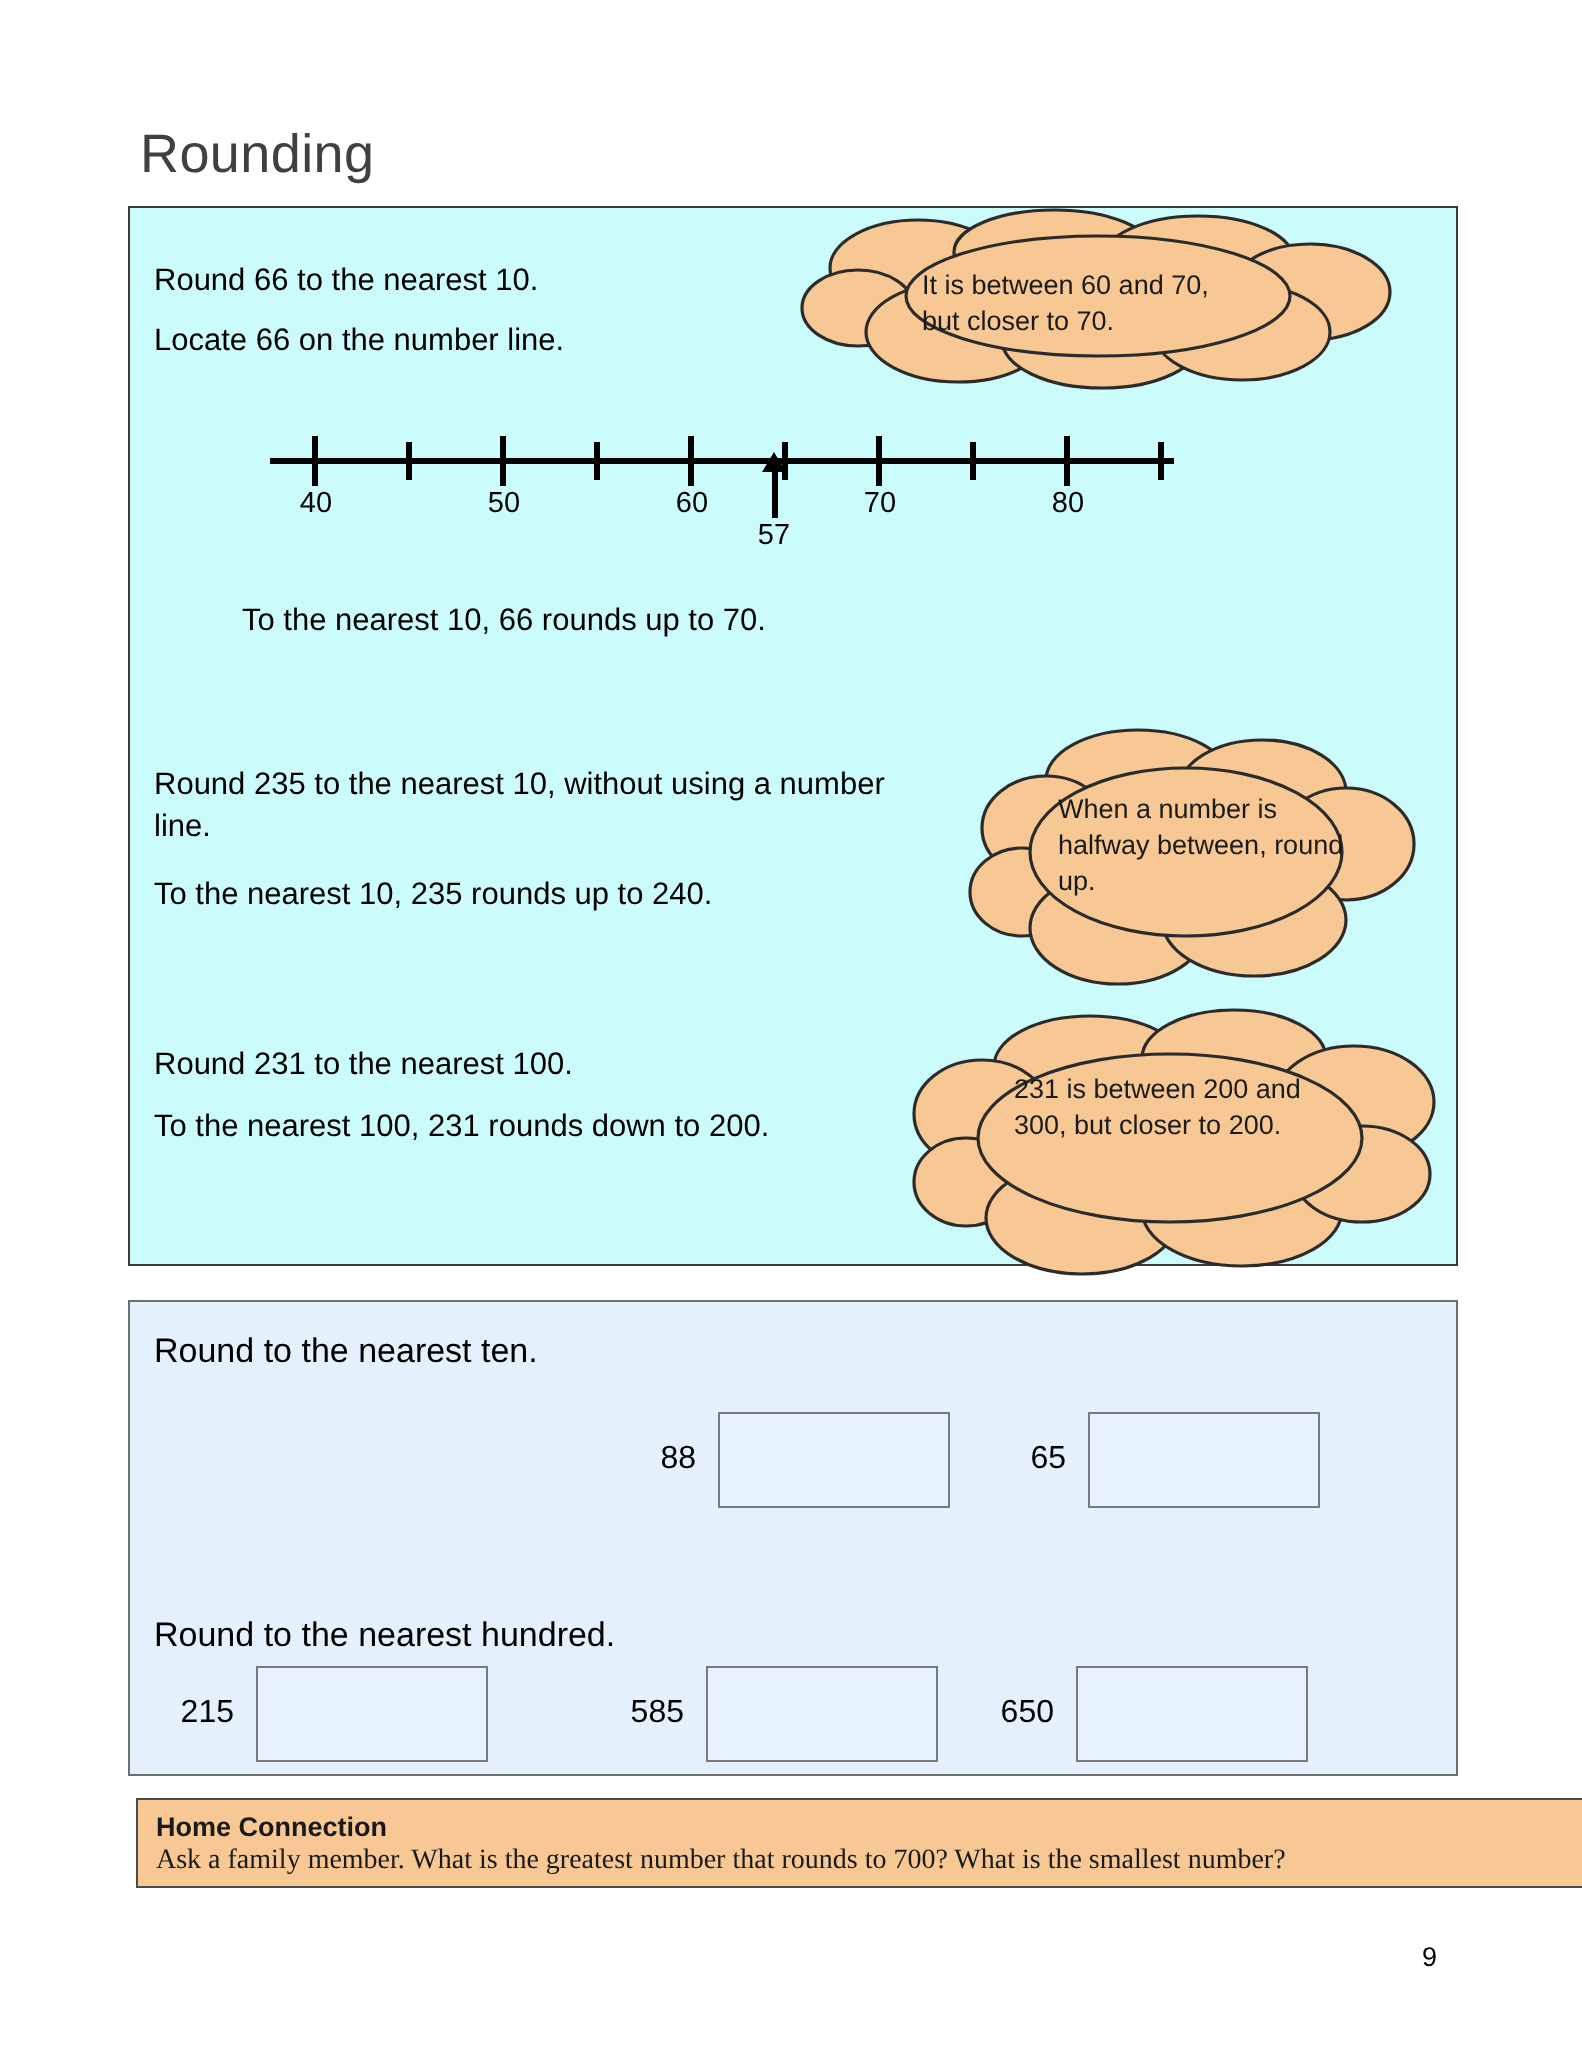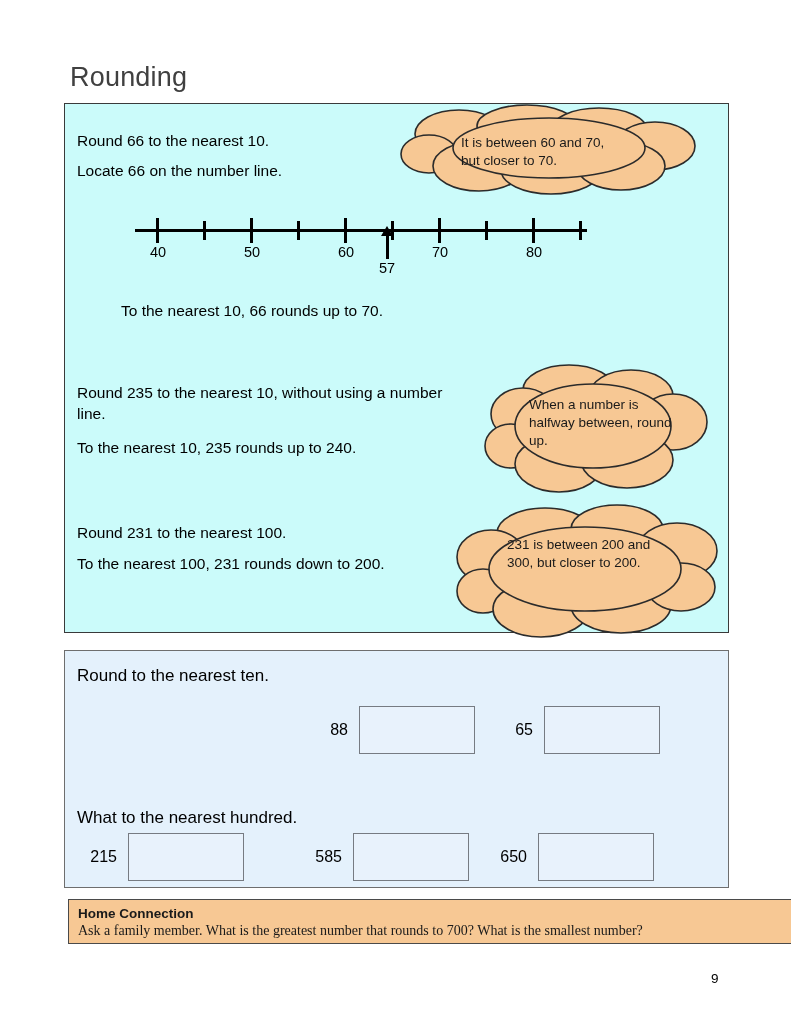--- a/index.html
+++ b/index.html
@@ -308,21 +308,21 @@
     <div class="prob" style="left:253px;">
       <span class="prob-num">88</span>
       <div class="answer-box"></div>
     </div>
     <div class="prob" style="left:438px;">
       <span class="prob-num">65</span>
       <div class="answer-box"></div>
     </div>
   </div>
 
-  <div class="practice-prompt" id="p-prompt2">What to the nearest hundred.</div>
+  <div class="practice-prompt" id="p-prompt2">Round to the nearest hundred.</div>
 
   <div class="prob-row" id="prob-row2">
     <div class="prob" style="left:22px;">
       <span class="prob-num">215</span>
       <div class="answer-box"></div>
     </div>
     <div class="prob" style="left:247px;">
       <span class="prob-num">585</span>
       <div class="answer-box"></div>
     </div>

